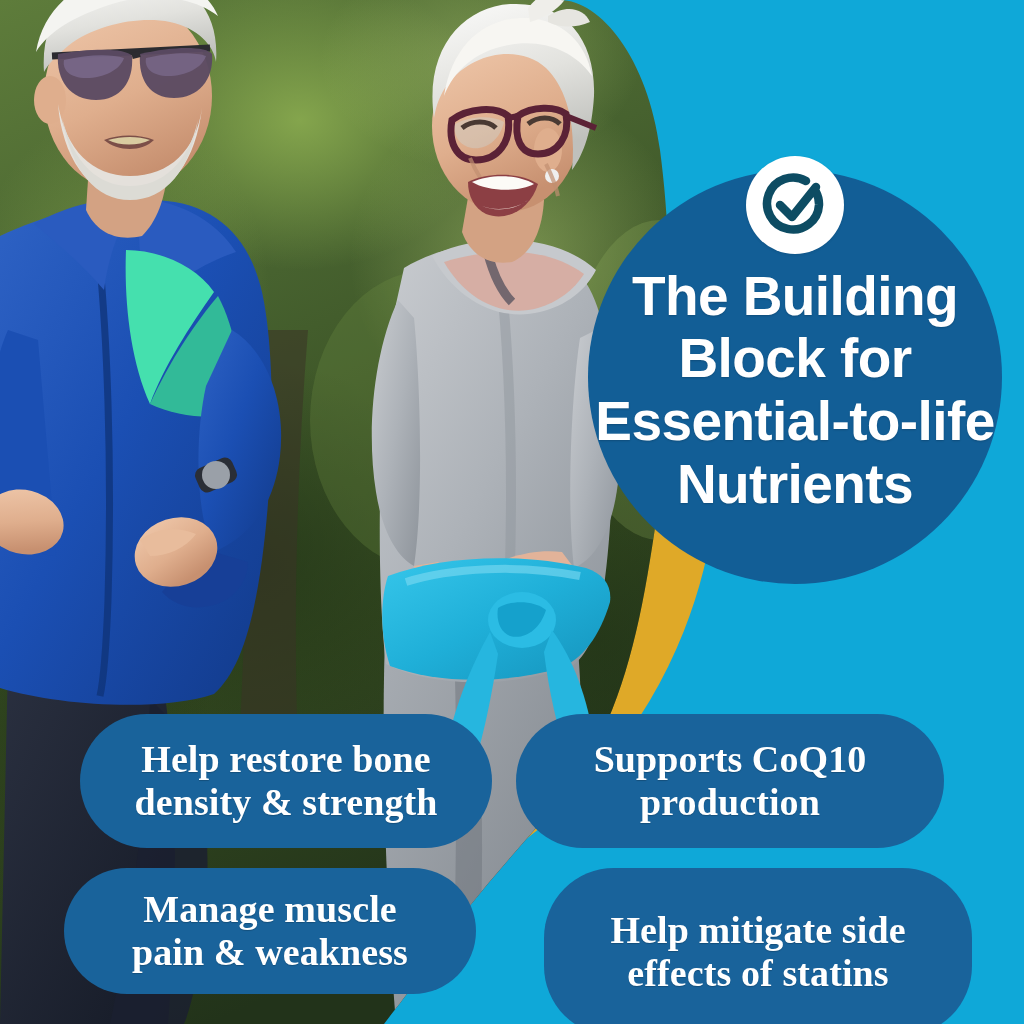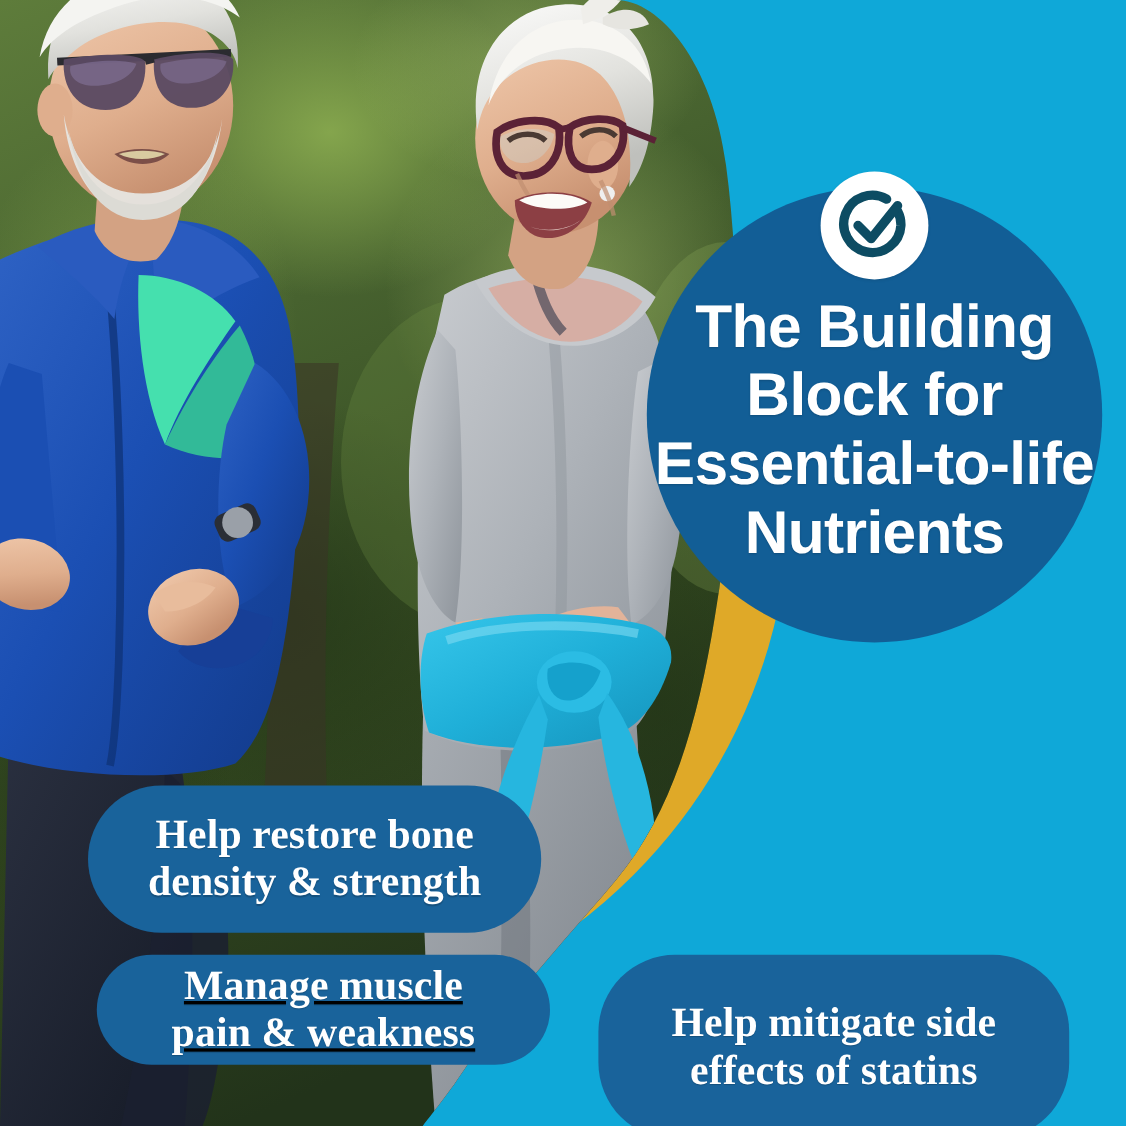--- a/index.html
+++ b/index.html
@@ -75,21 +75,21 @@
     font-family:"Liberation Serif", serif;
     font-weight:bold;
     font-size:38px;
     line-height:1.14;
     letter-spacing:.1px;
     text-shadow:0 1px 1px rgba(0,0,0,.20);
     white-space:pre-line;
   }
   #pill-0{left:80px; top:10px;  width:412px;height:134px;}
   #pill-1{left:516px;top:10px;  width:428px;height:134px;}
-  #pill-2{left:88px; top:164px; width:412px;height:100px;text-decoration:underline;}
+  #pill-2{left:64px; top:164px; width:412px;height:126px;}
   #pill-3{left:544px;top:164px; width:428px;height:168px;}
 </style>
 </head>
 <body>
 
 <div id="canvas">
 
   <div class="layer"></div>
 
   <svg class="layer" viewBox="0 0 1024 1024" width="1024" height="1024">
@@ -363,20 +363,24 @@
       <path d="M48,13 A26,26 0 1 0 61,37 A26,26 0 0 0 58,24" fill="none" stroke="#0D4C63" stroke-width="8.5" stroke-linecap="round"></path>
       <path d="M22,37 L34,49 L58,19" fill="none" stroke="#0D4C63" stroke-width="8.5" stroke-linecap="round" stroke-linejoin="round"></path>
     </svg>
   </div>
 
   <div id="pill-grid">
     <div class="pill" id="pill-0">
       <span class="pill-label">Help restore bone
 density &amp; strength</span>
     </div>
+    <div class="pill" id="pill-1">
+      <span class="pill-label">Supports CoQ10
+production</span>
+    </div>
     <div class="pill" id="pill-2">
       <span class="pill-label">Manage muscle
 pain &amp; weakness</span>
     </div>
     <div class="pill" id="pill-3">
       <span class="pill-label">Help mitigate side
 effects of statins</span>
     </div>
   </div>
 

